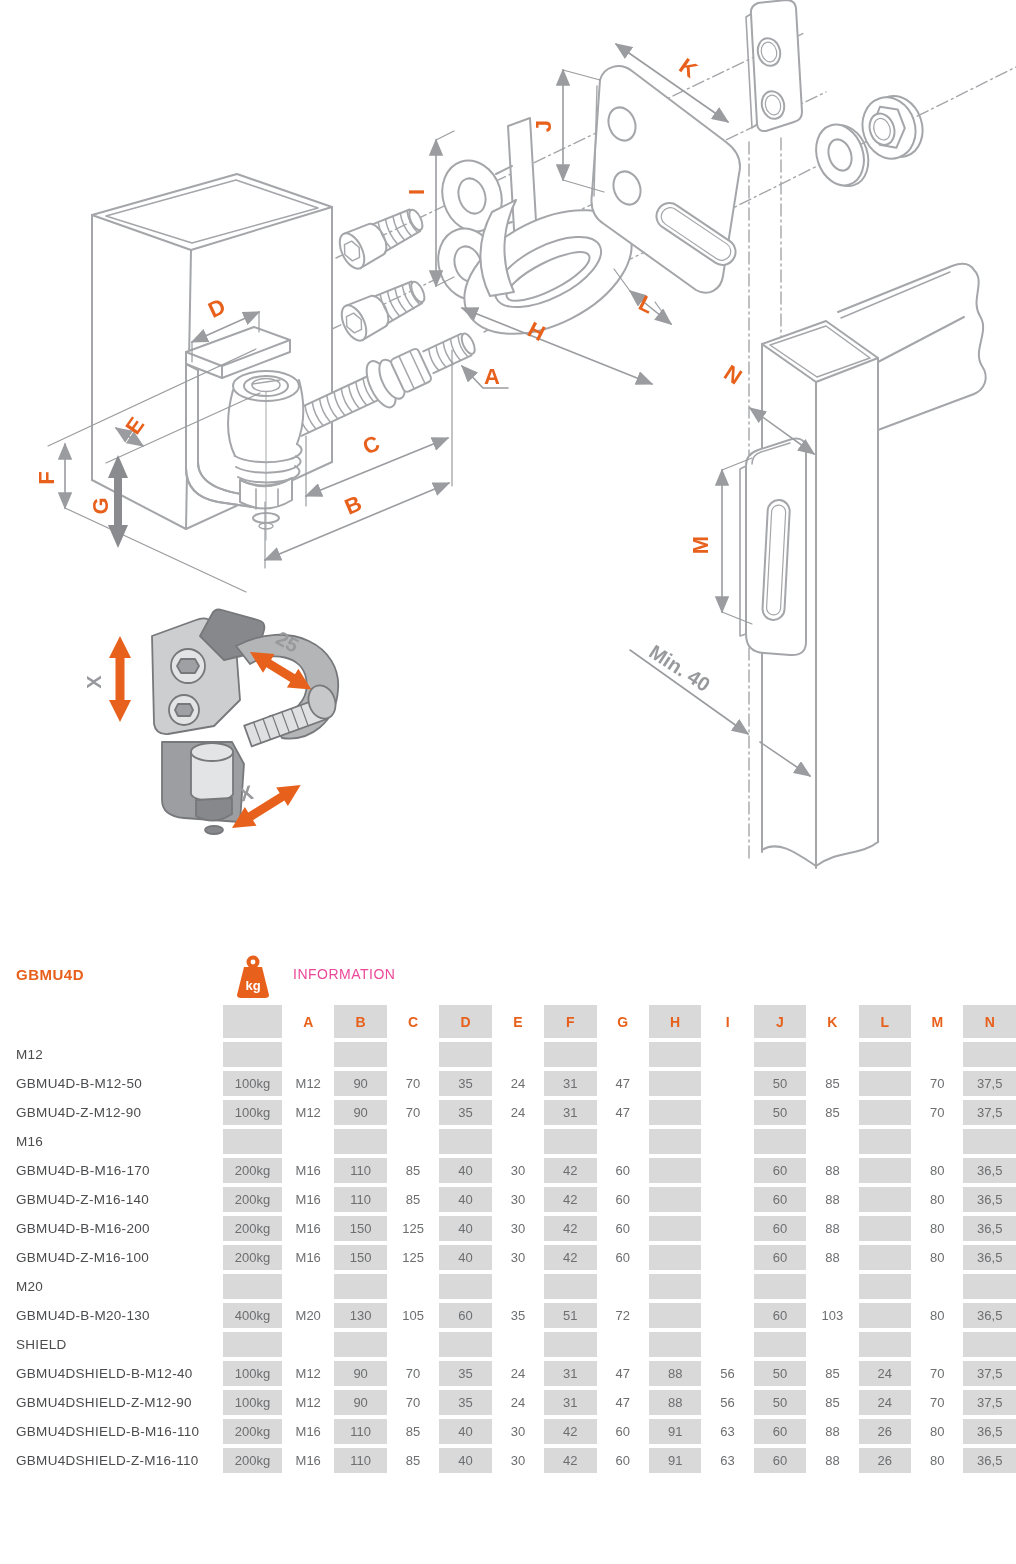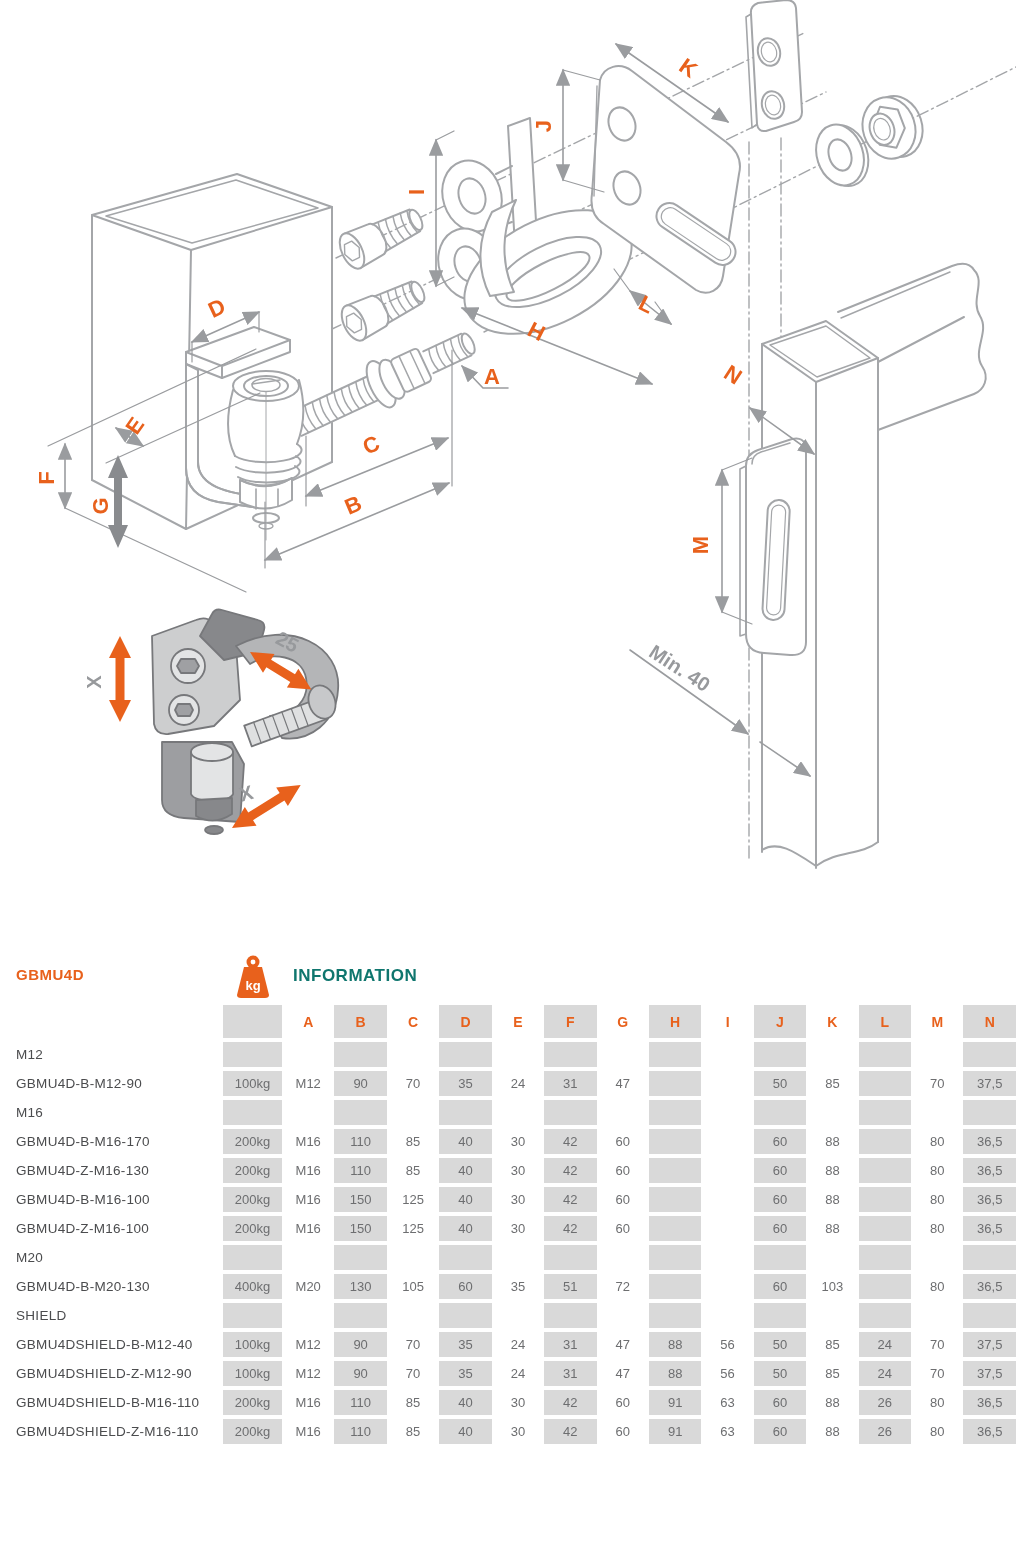--- a/index.html
+++ b/index.html
@@ -7,22 +7,22 @@
         font-family:"Liberation Sans","DejaVu Sans",sans-serif;}
   
   #diagram{position:absolute;left:0;top:0;width:1016px;height:950px;}
   .lbl{font-family:"Liberation Sans",sans-serif;font-size:22px;font-weight:bold;fill:#e8611c;}
   .lblgray{font-family:"Liberation Sans",sans-serif;font-size:20px;font-weight:bold;fill:#97999c;}
   
   #tbl-header{position:absolute;left:0;top:952px;width:1016px;height:48px;}
   .family-title{position:absolute;left:16px;top:14px;font-size:15px;font-weight:bold;
                 color:#e8611c;letter-spacing:.5px;}
   .kg-icon{position:absolute;left:233px;top:2px;}
-  .info-title{position:absolute;left:293px;top:14px;font-size:17px;font-weight:bold;
-              color:#0f766e;letter-spacing:.5px;}
+  .info-title{position:absolute;left:293px;top:14px;font-size:14px;font-weight:normal;
+              color:#ec4899;letter-spacing:.5px;}
   
   #spec-table{position:absolute;left:0;top:1001px;width:1016px;border-collapse:separate;
               border-spacing:0 4px;table-layout:fixed;}
   #spec-table td{padding:0;font-size:13px;color:#6d6e70;text-align:center;height:25px;
                  overflow:hidden;white-space:nowrap;}
   #spec-table td.gray{background:#d9d9d9;}
   #spec-table td.name-col{text-align:left;padding-left:16px;color:#4b4c4e;font-size:13.5px;
                           letter-spacing:.3px;}
   #spec-table tr.letters-row td{height:33px;font-size:14px;font-weight:bold;color:#e8611c;}
 </style>
@@ -338,38 +338,56 @@
           <td></td>
           <td class="gray"></td>
           <td></td>
           <td class="gray"></td>
           <td></td>
           <td class="gray"></td>
           <td></td>
           <td class="gray"></td>
         </tr>
         <tr>
-          <td class="name-col">GBMU4D-B-M12-90</td>
+          <td class="name-col">GBMU4D-B-M12-50</td>
           <td class="gray">100kg</td>
           <td>M12</td>
           <td class="gray">90</td>
           <td>70</td>
           <td class="gray">35</td>
           <td>24</td>
           <td class="gray">31</td>
           <td>47</td>
           <td class="gray"></td>
           <td></td>
           <td class="gray">50</td>
           <td>85</td>
           <td class="gray"></td>
           <td>70</td>
           <td class="gray">37,5</td>
         </tr>
         <tr>
+          <td class="name-col">GBMU4D-Z-M12-90</td>
+          <td class="gray">100kg</td>
+          <td>M12</td>
+          <td class="gray">90</td>
+          <td>70</td>
+          <td class="gray">35</td>
+          <td>24</td>
+          <td class="gray">31</td>
+          <td>47</td>
+          <td class="gray"></td>
+          <td></td>
+          <td class="gray">50</td>
+          <td>85</td>
+          <td class="gray"></td>
+          <td>70</td>
+          <td class="gray">37,5</td>
+        </tr>
+        <tr>
           <td class="name-col">M16</td>
           <td class="gray"></td>
           <td></td>
           <td class="gray"></td>
           <td></td>
           <td class="gray"></td>
           <td></td>
           <td class="gray"></td>
           <td></td>
           <td class="gray"></td>
@@ -392,39 +410,39 @@
           <td>60</td>
           <td class="gray"></td>
           <td></td>
           <td class="gray">60</td>
           <td>88</td>
           <td class="gray"></td>
           <td>80</td>
           <td class="gray">36,5</td>
         </tr>
         <tr>
-          <td class="name-col">GBMU4D-Z-M16-130</td>
+          <td class="name-col">GBMU4D-Z-M16-140</td>
           <td class="gray">200kg</td>
           <td>M16</td>
           <td class="gray">110</td>
           <td>85</td>
           <td class="gray">40</td>
           <td>30</td>
           <td class="gray">42</td>
           <td>60</td>
           <td class="gray"></td>
           <td></td>
           <td class="gray">60</td>
           <td>88</td>
           <td class="gray"></td>
           <td>80</td>
           <td class="gray">36,5</td>
         </tr>
         <tr>
-          <td class="name-col">GBMU4D-B-M16-100</td>
+          <td class="name-col">GBMU4D-B-M16-200</td>
           <td class="gray">200kg</td>
           <td>M16</td>
           <td class="gray">150</td>
           <td>125</td>
           <td class="gray">40</td>
           <td>30</td>
           <td class="gray">42</td>
           <td>60</td>
           <td class="gray"></td>
           <td></td>

